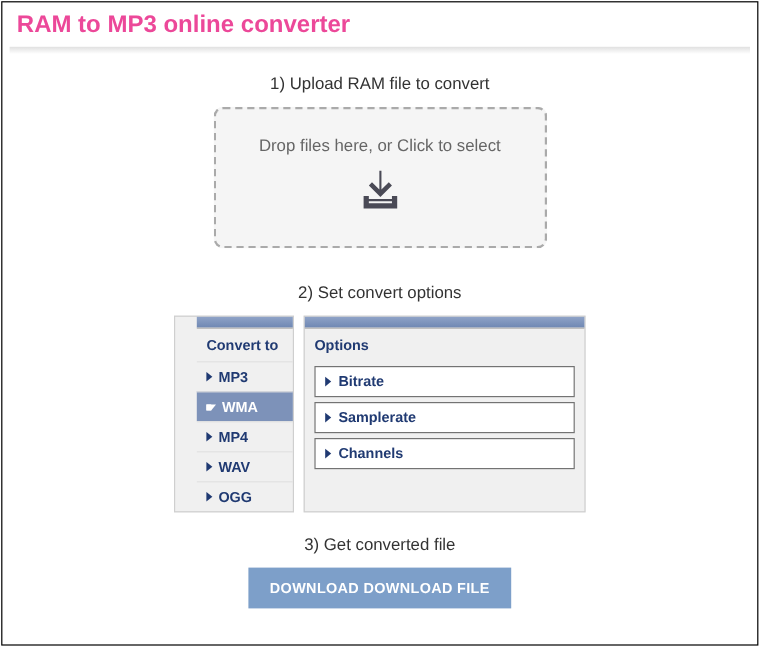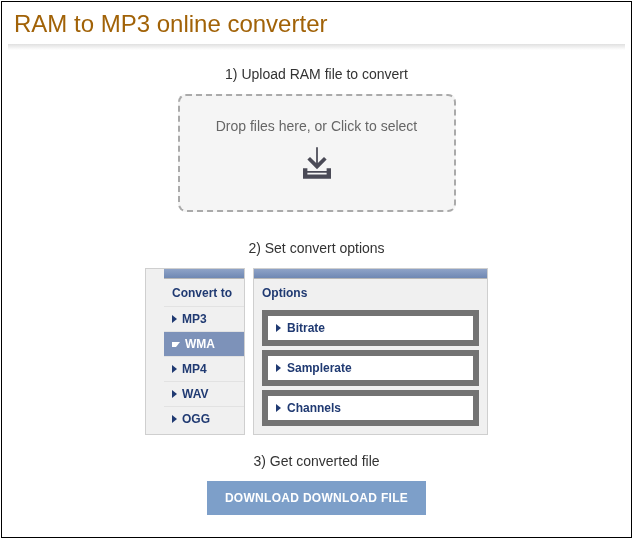--- a/index.html
+++ b/index.html
@@ -1,36 +1,36 @@
 <!DOCTYPE html>
 <html><head>
 <meta charset="utf-8">
 <style>
 * { box-sizing: border-box; margin: 0; padding: 0; }
 body { font-family: Arial, Helvetica, sans-serif; background: #fff; width: 633px; height: 539px; overflow: hidden; }
 .frame { border: 1px solid #000; width: 631px; height: 537px; margin: 1px; background: #fff; position: relative; }
-.title { font-size: 24px; color: #a16207; padding: 8px 12px 6px; font-weight: normal; }
+.title { font-size: 20px; color: #ec4899; padding: 8px 12px 6px; font-weight: bold; }
 .shadow-sep { height: 6px; background: linear-gradient(#e0e0e0, #fff); margin: 0 6px; }
 .content { padding: 10px 40px 0; text-align: center; }
 .step-label { font-size: 14px; color: #333; margin: 6px 0 12px; }
 .dropzone { width: 278px; height: 118px; margin: 0 auto 28px; border: 2px dashed #aaa; border-radius: 8px; background: #f5f5f5; display: flex; flex-direction: column; align-items: center; justify-content: center; cursor: pointer; }
 .dropzone-text { font-weight: normal; color: #666; font-size: 14px; margin-bottom: 8px; }
 .dropzone svg { width: 42px; height: 42px; fill: #4a4a56; }
 .panels { display: flex; justify-content: center; gap: 8px; margin-bottom: 18px; }
 .panel { background: #f0f0f0; border: 1px solid #cfcfcf; text-align: left; }
 .panel-left { width: 100px; padding-left: 18px; }
 .panel-right { width: 235px; padding-bottom: 8px; }
 .panel-header { background: linear-gradient(#8fa3c7, #6f88b3); height: 10px; border-bottom: 1px solid #b5b5b5; }
 .panel-title { color: #203a72; font-weight: bold; font-size: 12px; padding: 7px 8px 6px; }
 .fmt-item { display: flex; align-items: center; gap: 5px; padding: 5px 8px; font-size: 12px; font-weight: bold; color: #203a72; border-top: 1px solid #e2e2e2; cursor: pointer; }
 .fmt-item.active { background: #7d92b9; color: #fff; }
 .tri { width: 0; height: 0; border-top: 4px solid transparent; border-bottom: 4px solid transparent; border-left: 5px solid #203a72; }
 .tri.open { border-left: none; border-top: 5px solid #fff; border-right: 4px solid transparent; border-left: 4px solid transparent; border-bottom: none; }
 .fmt-item.active .tri { border-left-color: #fff; }
-.opt-item { display: flex; align-items: center; gap: 6px; background: #fff; border: 6px solid #737373; margin: 4px 8px 0; padding: 5px 8px; font-size: 12px; font-weight: bold; color: #203a72; cursor: pointer; }
+.opt-item { display: flex; align-items: center; gap: 6px; background: #fff; border: 1px solid #737373; margin: 4px 8px 0; padding: 5px 8px; font-size: 12px; font-weight: bold; color: #203a72; cursor: pointer; }
 .dl-btn { background: #7d9fc9; color: #fff; font-weight: bold; font-size: 12px; border: none; padding: 10px 18px; cursor: pointer; letter-spacing: 0.3px; }
 </style>
 </head>
 <body>
 
 <div class="frame">
   <h1 class="title">RAM to MP3 online converter</h1>
   <div class="shadow-sep"></div>
   <div class="content">
 

